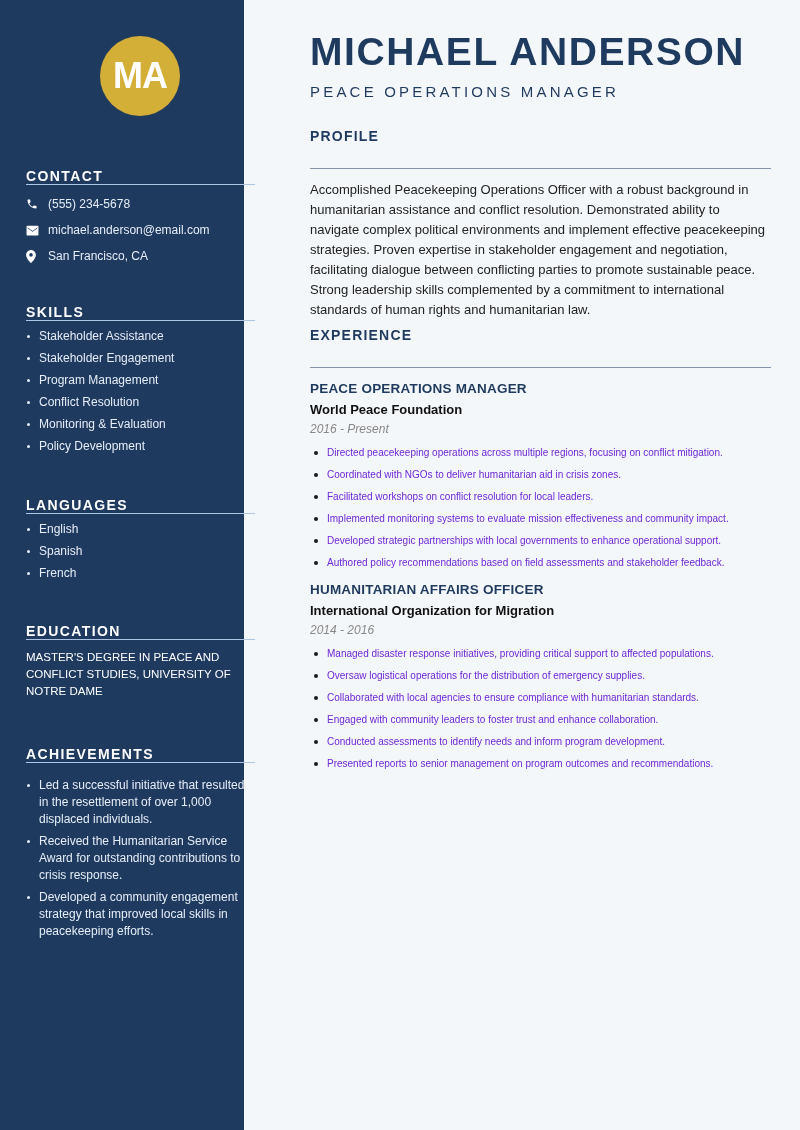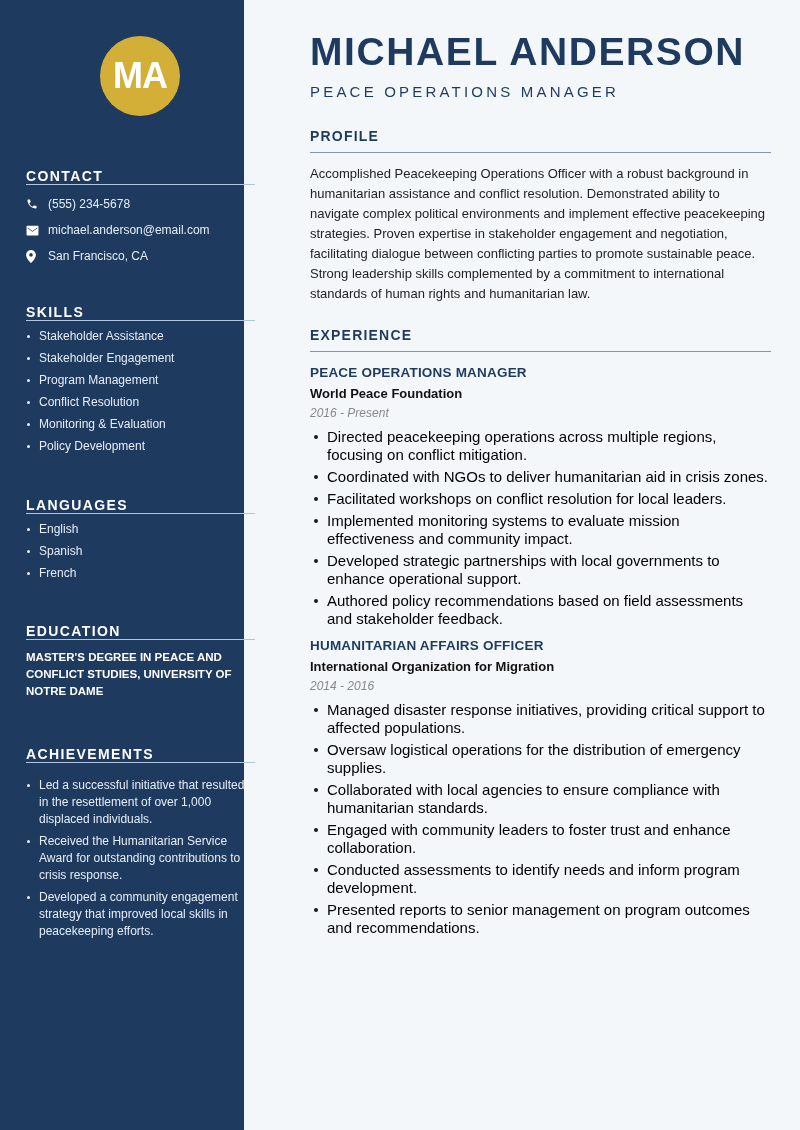--- a/index.html
+++ b/index.html
@@ -56,21 +56,21 @@
   }
   .bullets li::before {
     content: "";
     position: absolute; left: 1px; top: 7px;
     width: 3px; height: 3px; border-radius: 50%;
     background: #e6edf6;
   }
   .edu-text {
     margin-top: 9px;
     font-size: 11.5px;
-    font-weight: bold;
+    font-weight: normal;
     line-height: 17px;
     color: #ffffff;
     text-transform: uppercase;
   }
 
   .main { position: absolute; left: 310px; top: 0; width: 461px; }
   .name {
     position: absolute; top: 30px; left: 0;
     font-size: 39px; font-weight: bold;
     color: #1e3a5f;
@@ -82,21 +82,21 @@
     font-size: 15px;
     color: #1e3a5f;
     letter-spacing: 3.2px;
     white-space: nowrap;
   }
   .main-section { position: absolute; left: 0; width: 461px; }
   .main-heading {
     font-size: 14px; font-weight: bold;
     color: #1e3a5f;
     letter-spacing: 1.2px;
-    padding-bottom: 8px;
+    padding-bottom: 24px;
     border-bottom: 1.5px solid #8294a8;
   }
   .profile-text {
     margin-top: 11px;
     font-size: 13px;
     line-height: 20px;
     color: #222222;
   }
   .job-title {
     font-size: 13.5px; font-weight: bold;
@@ -110,23 +110,23 @@
   }
   .dates {
     margin-top: 5px;
     font-size: 12px; font-style: italic;
     color: #888888;
   }
   .job-bullets { list-style: none; margin-top: 8px; }
   .job-bullets li {
     position: relative;
     padding-left: 17px;
-    font-size: 15px;
+    font-size: 10px;
     line-height: 18px;
-    color: #000000;
+    color: #6d28d9;
     margin-bottom: 4px;
   }
   .job-bullets li::before {
     content: "";
     position: absolute; left: 4px; top: 7px;
     width: 4px; height: 4px; border-radius: 50%;
     background: #1a1a1a;
   }
 </style>
 </head>

